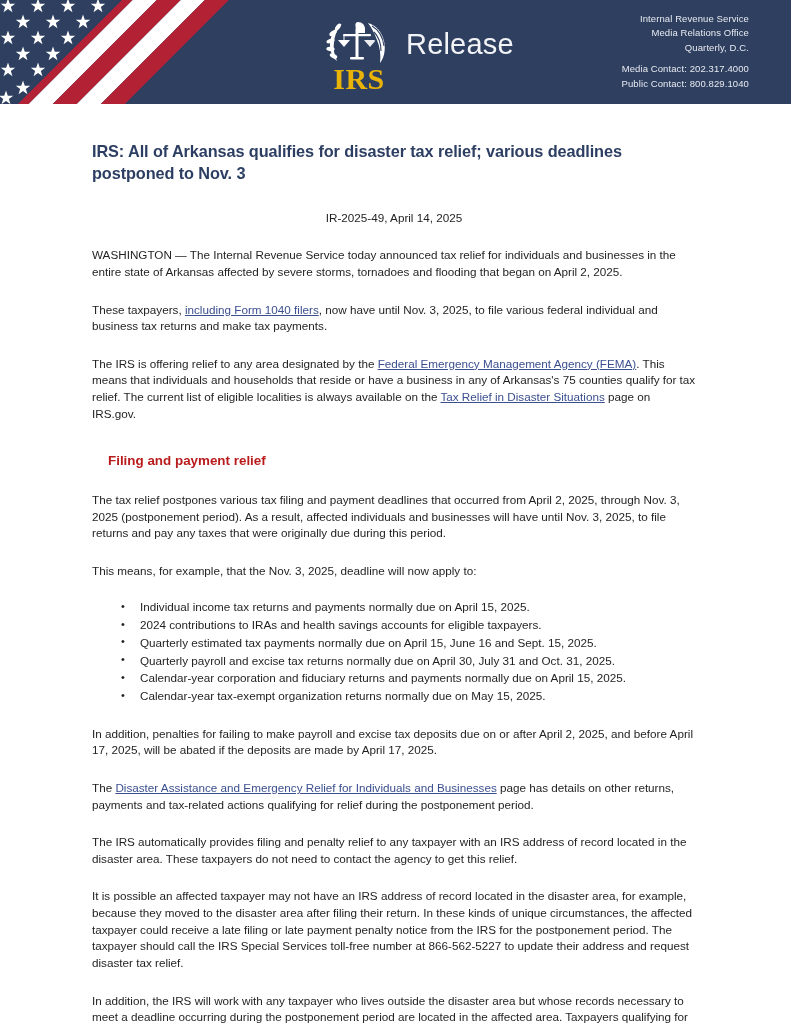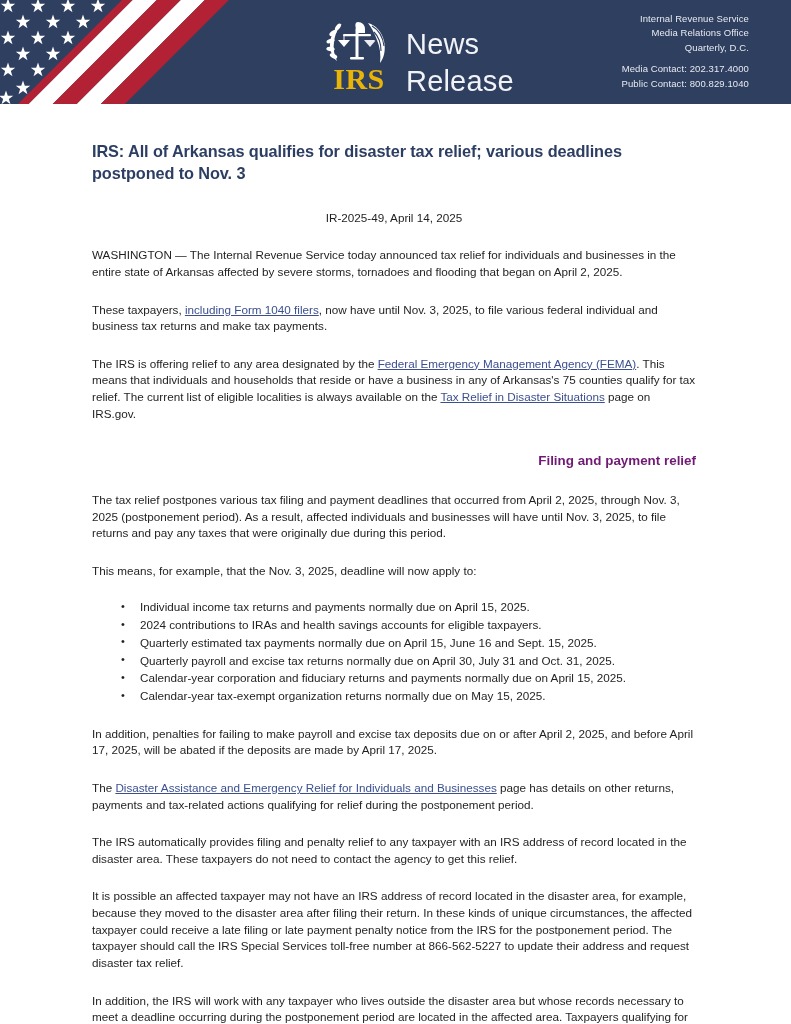--- a/index.html
+++ b/index.html
@@ -120,22 +120,21 @@
     font-size: 11.7px;
     line-height: 1.42;
     color: #1f1f1f;
   }
 
   h2.section-heading {
     margin: 30px 0 0 16px;
     font-size: 13.4px;
     font-weight: bold;
     line-height: 1.4;
-    color: #701a75;
-    text-align: right;
+    color: #b91c1c;
   }
 
   a.doc-link {
     color: #3b4f8f;
     text-decoration: underline;
     text-underline-offset: 1px;
   }
 
   ul.bullets {
     margin: 20px 0 0 0;
@@ -278,21 +277,20 @@
         <path d="M 53 20 C 56 25 57 31 56 37" stroke="#2e3f60" stroke-width="1.1" fill="none"></path>
 
         <path d="M 36 2 C 40 2 43 5 43 9 L 43 13 L 36 13 L 34 9 C 33 5 33 2 36 2 Z"></path>
       </g>
     </svg>
   </div>
 
   <div class="banner-irs-word">IRS</div>
 
   <div class="banner-title">
-    <div>News</div>
     <div>Release</div>
   </div>
 
   <div class="banner-contact">
     <div>Internal Revenue Service</div>
     <div>Media Relations Office</div>
     <div>Quarterly, D.C.</div>
     <div class="group2">Media Contact: 202.317.4000</div>
     <div>Public Contact: 800.829.1040</div>
     <div class="site">www.irs.gov/newsroom</div>

